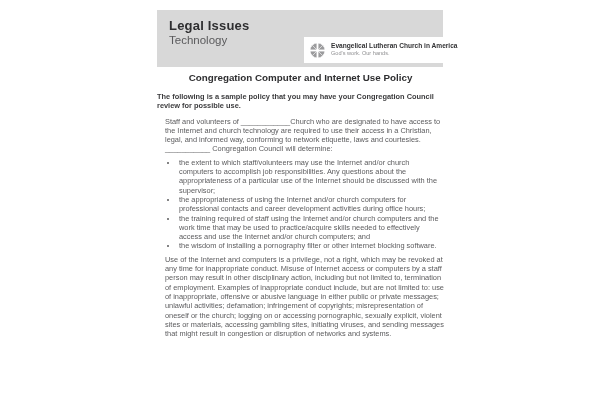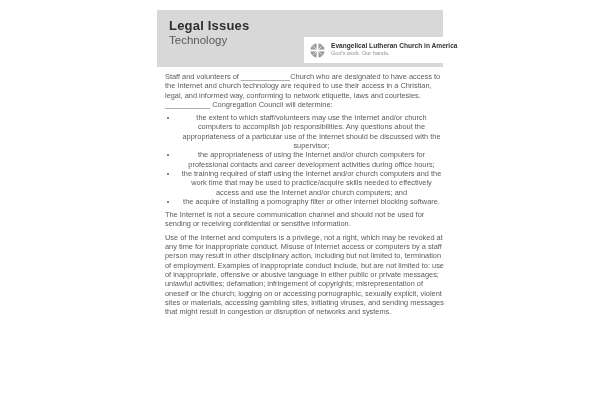--- a/index.html
+++ b/index.html
@@ -95,21 +95,20 @@
     margin: 0 0 4px 8px;
   }
   .content ul {
     margin: 0 0 4px 0;
     padding-left: 21px;
     list-style: disc outside;
   }
   .content li {
     margin: 0;
     padding-left: 1px;
-    text-align: center;
   }
 </style>
 </head>
 <body>
 
 <div class="canvas">
 
   <div class="header">
     <div class="header-title">Legal Issues</div>
     <div class="header-subtitle">Technology</div>
@@ -128,28 +127,29 @@
         </svg>
       </span>
       <div class="logo-text">
         <div class="org">Evangelical Lutheran Church in America</div>
         <div class="tagline">God's work. Our hands.</div>
       </div>
     </div>
   </div>
 
   <div class="content">
+    <h1>Congregation Computer and Internet Use Policy</h1>
 
+    <p class="intro">The following is a sample policy that you may have your Congregation Council review for possible use.</p>
 
     <p>Staff and volunteers of ____________Church who are designated to have access to the Internet and church technology are required to use their access in a Christian, legal, and informed way, conforming to network etiquette, laws and courtesies. ___________ Congregation Council will determine:</p>
 
     <ul>
       <li>the extent to which staff/volunteers may use the Internet and/or church computers to accomplish job responsibilities. Any questions about the appropriateness of a particular use of the Internet should be discussed with the supervisor;</li>
       <li>the appropriateness of using the Internet and/or church computers for professional contacts and career development activities during office hours;</li>
       <li>the training required of staff using the Internet and/or church computers and the work time that may be used to practice/acquire skills needed to effectively access and use the Internet and/or church computers; and</li>
-      <li>the acquire of installing a pornography filter or other internet blocking software.</li>
+      <li>the wisdom of installing a pornography filter or other internet blocking software.</li>
     </ul>
 
-    <p>The Internet is not a secure communication channel and should not be used for sending or receiving confidential or sensitive information.</p>
     <p>Use of the Internet and computers is a privilege, not a right, which may be revoked at any time for inappropriate conduct. Misuse of Internet access or computers by a staff person may result in other disciplinary action, including but not limited to, termination of employment. Examples of inappropriate conduct include, but are not limited to: use of inappropriate, offensive or abusive language in either public or private messages; unlawful activities; defamation; infringement of copyrights; misrepresentation of oneself or the church; logging on or accessing pornographic, sexually explicit, violent sites or materials, accessing gambling sites, initiating viruses, and sending messages that might result in congestion or disruption of networks and systems.</p>
   </div>
 
 </div>
 
 </body></html>

